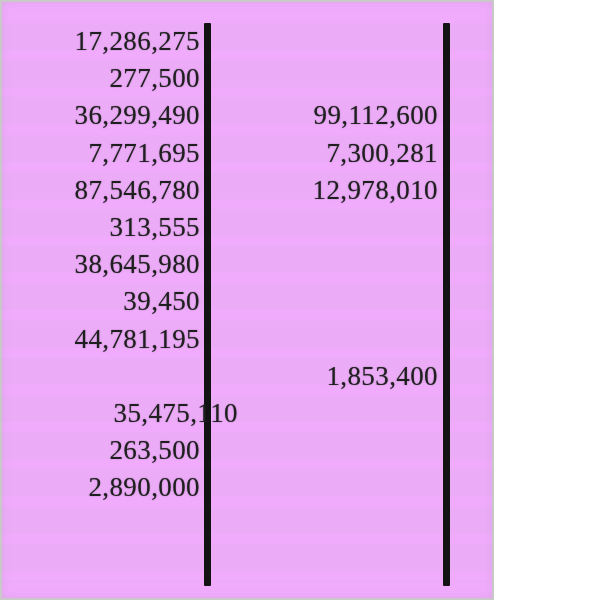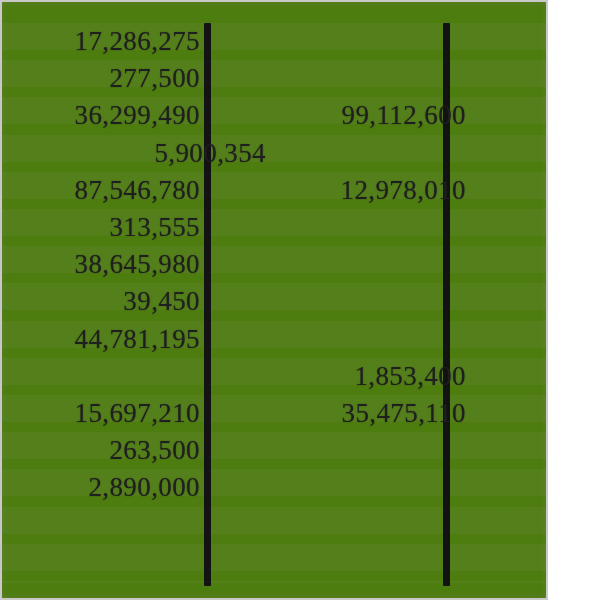--- a/index.html
+++ b/index.html
@@ -1,19 +1,19 @@
 <!DOCTYPE html>
 <html><head>
 <meta charset="utf-8">
 <style>
   html, body { margin:0; padding:0; background:#ffffff; }
   .page {
     position:relative;
-    width:548px; height:600px;
-    background:#4d7c0f;
+    width:494px; height:600px;
+    background:#f0abfc;
     overflow:hidden;
     font-family:"Liberation Serif", "DejaVu Serif", serif;
     box-shadow: inset 0 0 0 2px #c9c9c9, inset 0 0 10px rgba(150,150,150,0.30);
   }
   
   .scanband {
     position:absolute; left:0; top:23px; width:600px; height:560px;
     background: repeating-linear-gradient(
       180deg,
       rgba(175,175,182,0.07) 0px, rgba(175,175,182,0.07) 27px,
@@ -33,21 +33,21 @@
   .cell {
     font-size:27px;
     color:#1f1f1f;
     text-align:right;
     letter-spacing:0.4px;
     white-space:nowrap;
     text-shadow: 0 0 1.2px rgba(25,25,25,0.55);
   }
   .cell-left  { width:200px; }
   .gap        { width:12px; height:100%; }
-  .cell-right { width:226px;margin-left:28px; }
+  .cell-right { width:226px; }
   .artifact {
     position:absolute;
     background:rgba(110,110,115,0.16);
     border-radius:2px;
     pointer-events:none;
   }
   .artifact-1 { left:593px; top:103px; width:6px; height:24px; }
   .artifact-2 { left:594px; top:146px; width:5px; height:14px; }
 </style>
 </head>
@@ -67,22 +67,23 @@
         <div class="cell cell-left">277,500</div>
         <div class="gap"></div>
         <div class="cell cell-right"></div>
       </div>
       <div class="row">
         <div class="cell cell-left">36,299,490</div>
         <div class="gap"></div>
         <div class="cell cell-right">99,112,600</div>
       </div>
       <div class="row">
+        <div class="cell cell-left">7,771,695</div>
         <div class="gap"></div>
-        <div class="cell cell-right">5,900,354</div>
+        <div class="cell cell-right">7,300,281</div>
       </div>
       <div class="row">
         <div class="cell cell-left">87,546,780</div>
         <div class="gap"></div>
         <div class="cell cell-right">12,978,010</div>
       </div>
       <div class="row">
         <div class="cell cell-left">313,555</div>
         <div class="gap"></div>
         <div class="cell cell-right"></div>
@@ -99,21 +100,20 @@
       <div class="row">
         <div class="cell cell-left">44,781,195</div>
         <div class="gap"></div>
       </div>
       <div class="row">
         <div class="cell cell-left"></div>
         <div class="gap"></div>
         <div class="cell cell-right">1,853,400</div>
       </div>
       <div class="row">
-        <div class="cell cell-left">15,697,210</div>
         <div class="gap"></div>
         <div class="cell cell-right">35,475,110</div>
       </div>
       <div class="row">
         <div class="cell cell-left">263,500</div>
         <div class="gap"></div>
         <div class="cell cell-right"></div>
       </div>
       <div class="row">
         <div class="cell cell-left">2,890,000</div>

